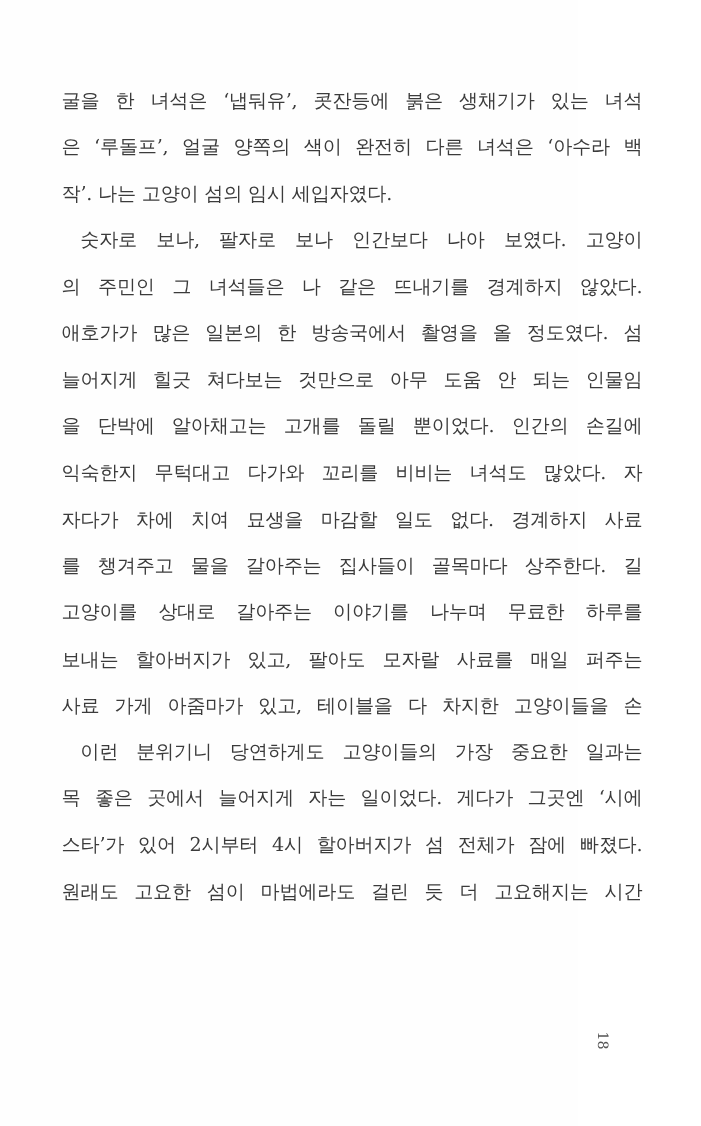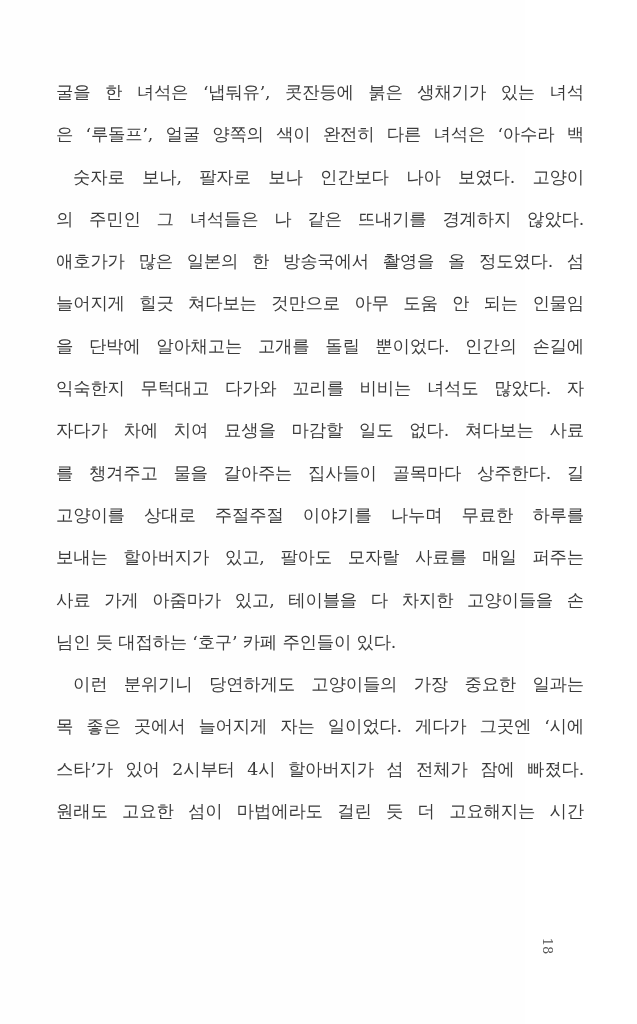--- a/index.html
+++ b/index.html
@@ -59,33 +59,33 @@
     }
   </style>
 </head>
 <body>
 
 <div class="page">
   <div class="text-block">
 
     <div class="line">굴을 한 녀석은 ‘냅둬유’, 콧잔등에 붉은 생채기가 있는 녀석</div>
     <div class="line">은 ‘루돌프’, 얼굴 양쪽의 색이 완전히 다른 녀석은 ‘아수라 백</div>
+    <div class="line last">작’. 나는 고양이 섬의 임시 세입자였다.</div>
 
     <div class="line indent">숫자로 보나, 팔자로 보나 인간보다 나아 보였다. 고양이</div>
     <div class="line">의 주민인 그 녀석들은 나 같은 뜨내기를 경계하지 않았다.</div>
     <div class="line">애호가가 많은 일본의 한 방송국에서 촬영을 올 정도였다. 섬</div>
     <div class="line">늘어지게 힐긋 쳐다보는 것만으로 아무 도움 안 되는 인물임</div>
     <div class="line">을 단박에 알아채고는 고개를 돌릴 뿐이었다. 인간의 손길에</div>
     <div class="line">익숙한지 무턱대고 다가와 꼬리를 비비는 녀석도 많았다. 자</div>
-    <div class="line">자다가 차에 치여 묘생을 마감할 일도 없다. 쳐다보는 사료</div>
+    <div class="line">자다가 차에 치여 묘생을 마감할 일도 없다. 경계하지 사료</div>
     <div class="line">를 챙겨주고 물을 갈아주는 집사들이 골목마다 상주한다. 길</div>
-    <div class="line">고양이를 상대로 주절주절 이야기를 나누며 무료한 하루를</div>
+    <div class="line">고양이를 상대로 갈아주는 이야기를 나누며 무료한 하루를</div>
     <div class="line">보내는 할아버지가 있고, 팔아도 모자랄 사료를 매일 퍼주는</div>
     <div class="line">사료 가게 아줌마가 있고, 테이블을 다 차지한 고양이들을 손</div>
-    <div class="line last">님인 듯 대접하는 ‘호구’ 카페 주인들이 있다.</div>
 
     <div class="line indent">이런 분위기니 당연하게도 고양이들의 가장 중요한 일과는</div>
     <div class="line">목 좋은 곳에서 늘어지게 자는 일이었다. 게다가 그곳엔 ‘시에</div>
     <div class="line">스타’가 있어 2시부터 4시 할아버지가 섬 전체가 잠에 빠졌다.</div>
     <div class="line">원래도 고요한 섬이 마법에라도 걸린 듯 더 고요해지는 시간</div>
   </div>
 
   <div class="page-number">18</div>
 </div>
 

